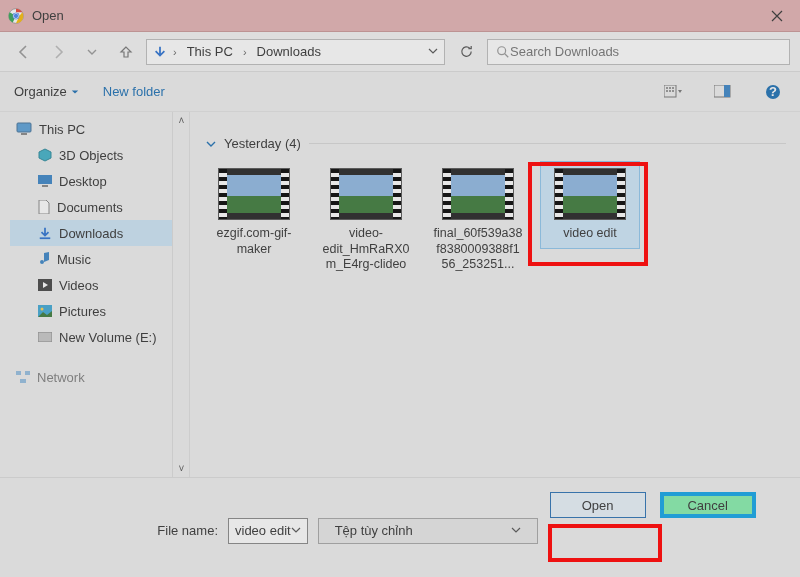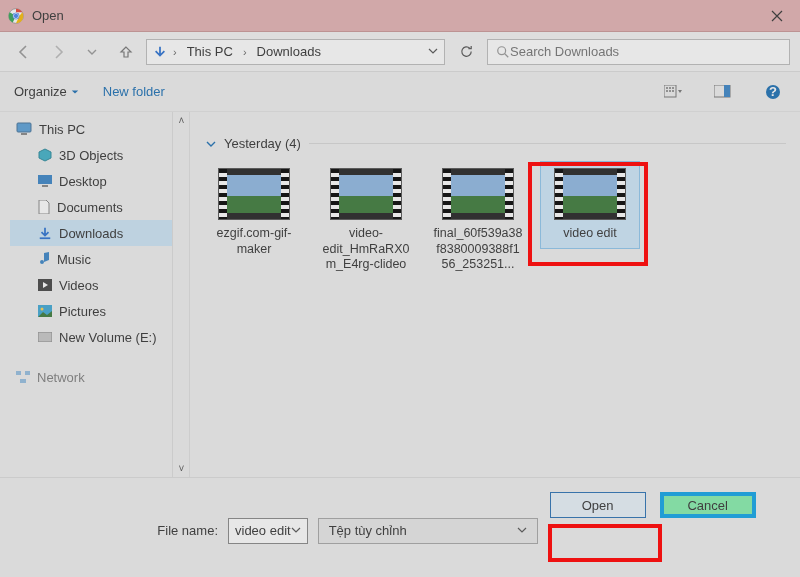--- a/index.html
+++ b/index.html
@@ -52,21 +52,21 @@
   .file .thumb::before{left:0}.file .thumb::after{right:0}
   .file .thumb .img{position:absolute;left:8px;right:8px;top:6px;bottom:6px;background:linear-gradient(#8fb9e3 0 55%,#3b7a39 55% 100%)}
   .file .name{font-size:12.5px;line-height:1.25;word-break:break-word;max-height:64px;overflow:hidden}
   .hlbox{position:absolute;border:4px solid #e11;pointer-events:none;z-index:60}
   
   .foot{height:100px;border-top:1px solid #ddd;padding:14px 18px 8px;display:flex;flex-direction:row;gap:12px}
   .row1{display:flex;align-items:center;gap:10px}
   .row1 .lbl{width:200px;text-align:right}
   .fname{flex:1;height:26px;border:1px solid #888;background:#fff;display:flex;align-items:center;padding:0 6px}
   .fname .drop{margin-left:auto}
-  .ftype{width:220px;height:26px;border:1px solid #a8a8a8;background:#eaeaea;display:flex;align-items:center;padding:0 10px}
+  .ftype{width:220px;height:26px;border:1px solid #a8a8a8;background:#eaeaea;display:flex;align-items:center;padding:0 16px}
   .ftype .drop{margin-left:auto}
   .row2{display:flex;justify-content:flex-end;gap:14px;padding-right:4px}
   .btn{width:96px;height:26px;border:4px solid #0ea5e9;background:#86efac;display:flex;align-items:center;justify-content:center}
   .btn.primary{border:1.5px solid #2a72b5;background:#e9f3fb}
 </style>
 </head>
 <body>
 
 <div class="win">
 

